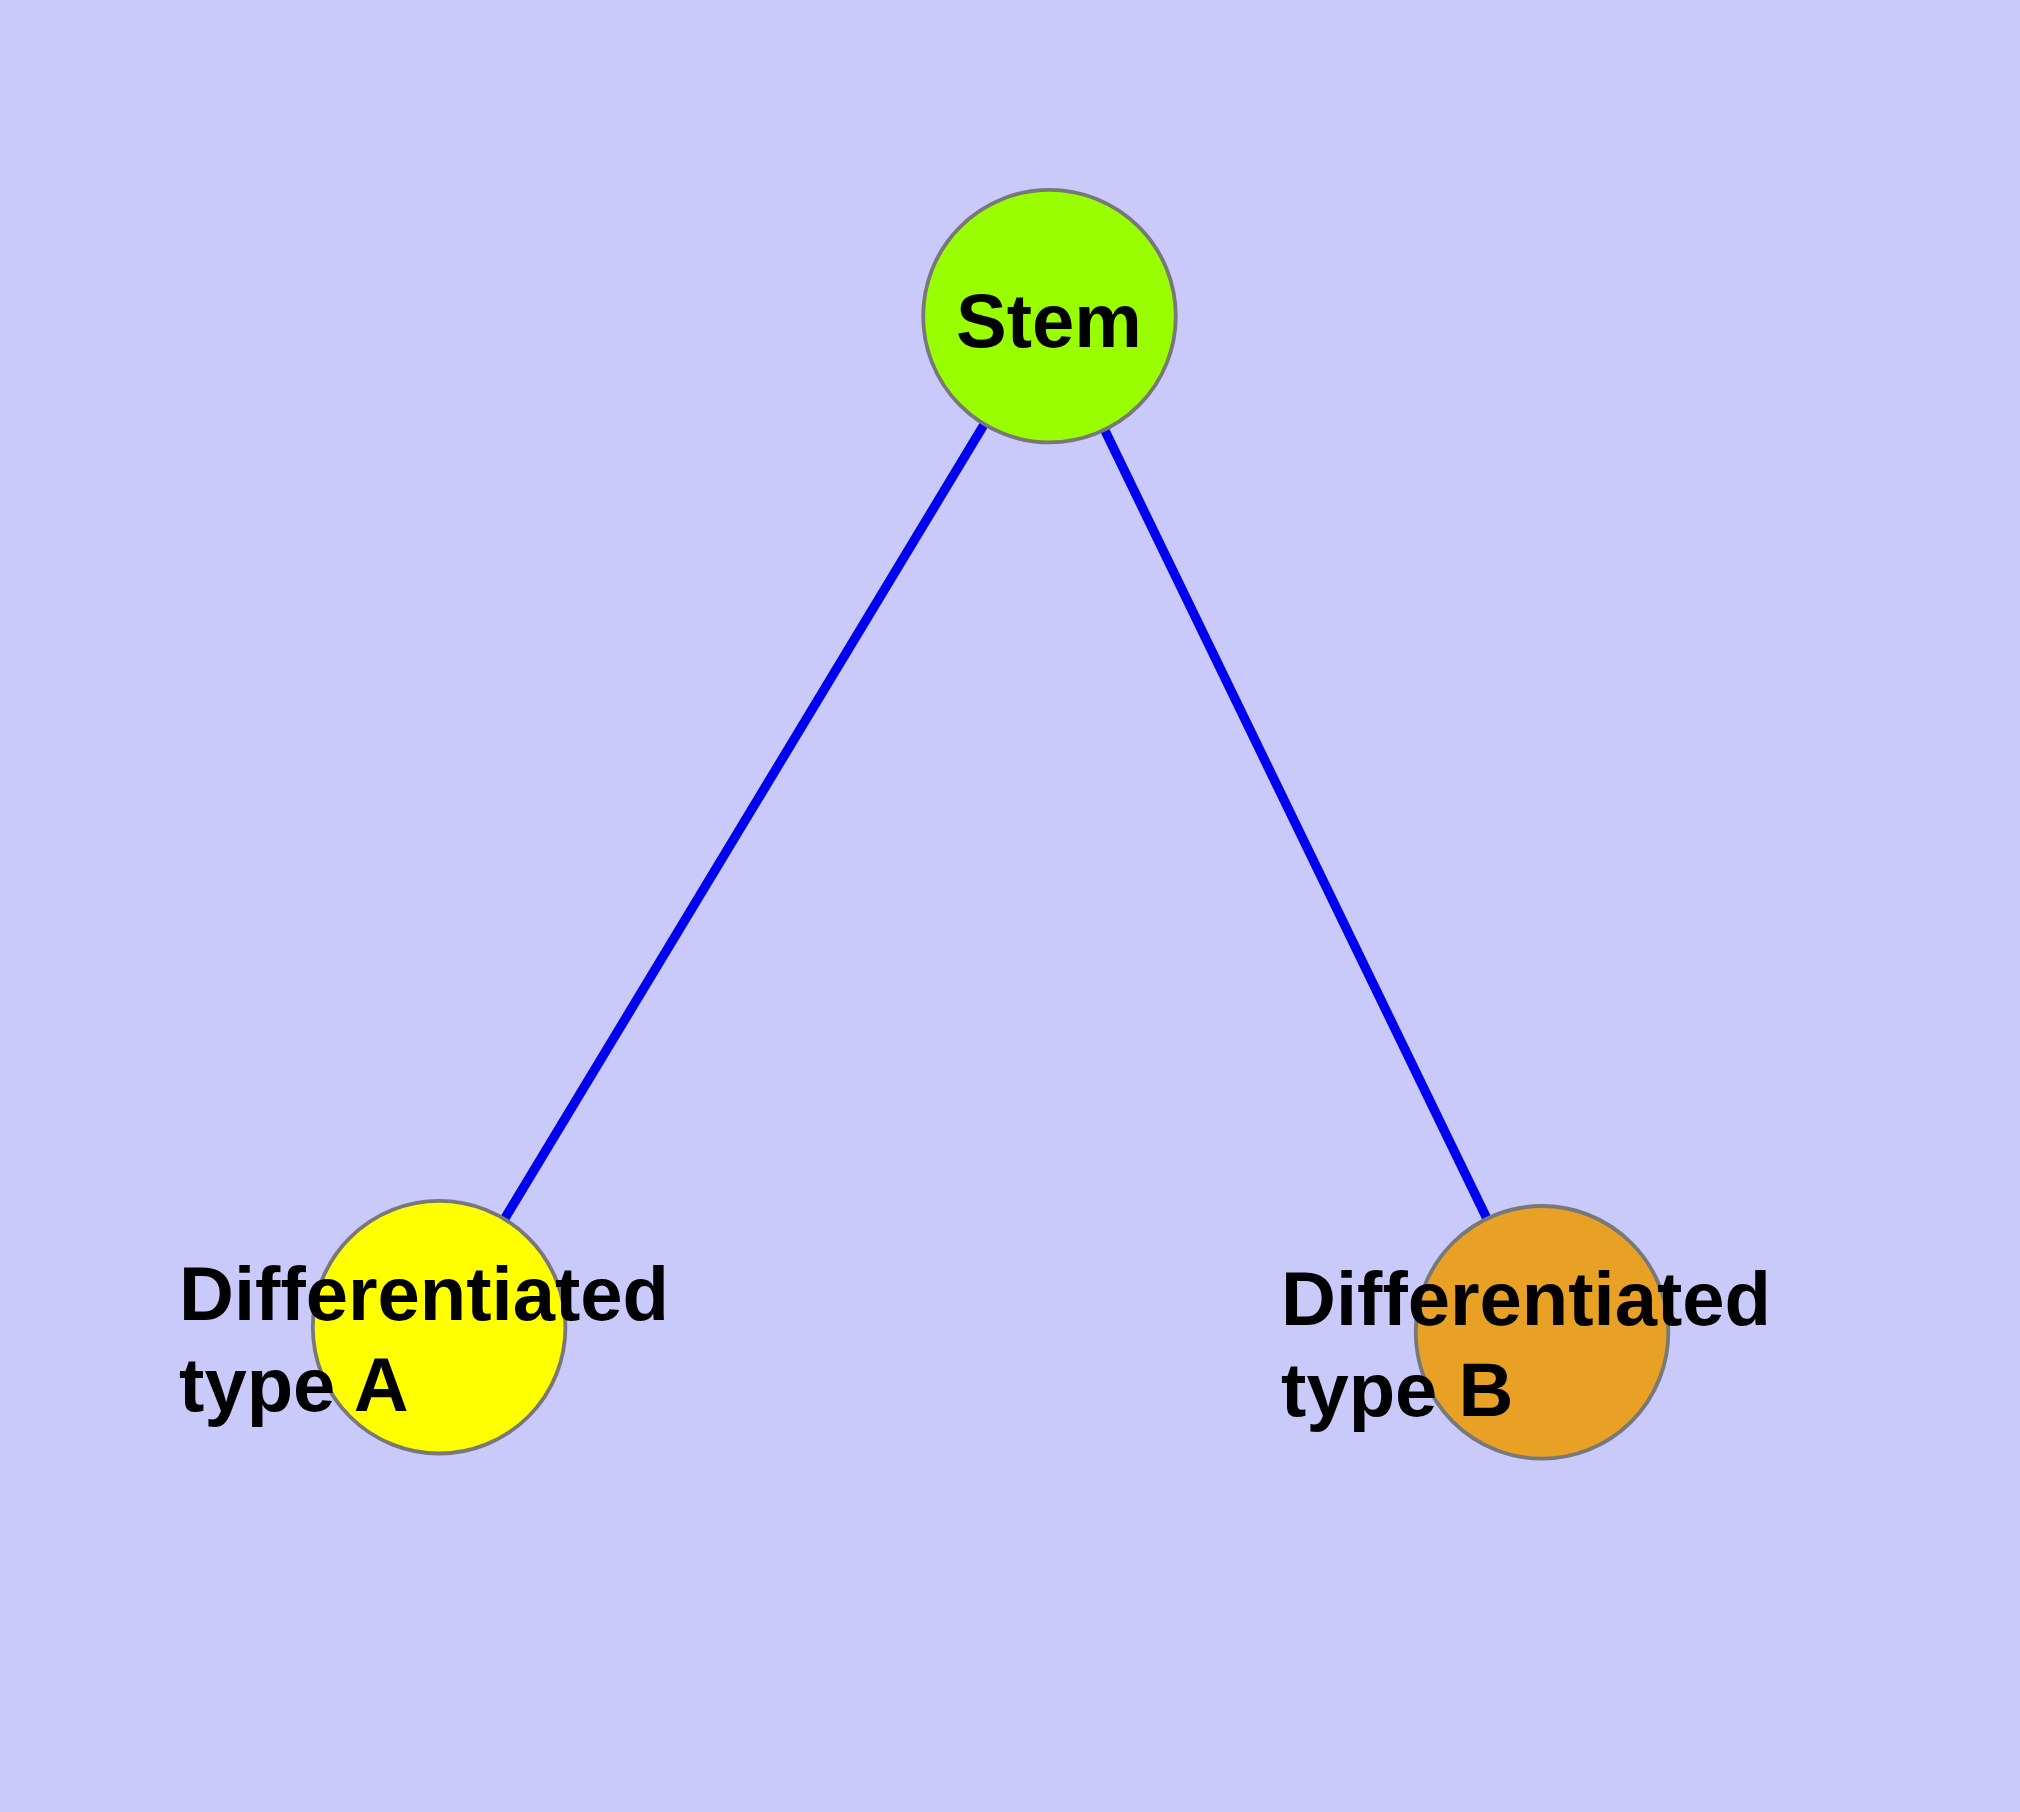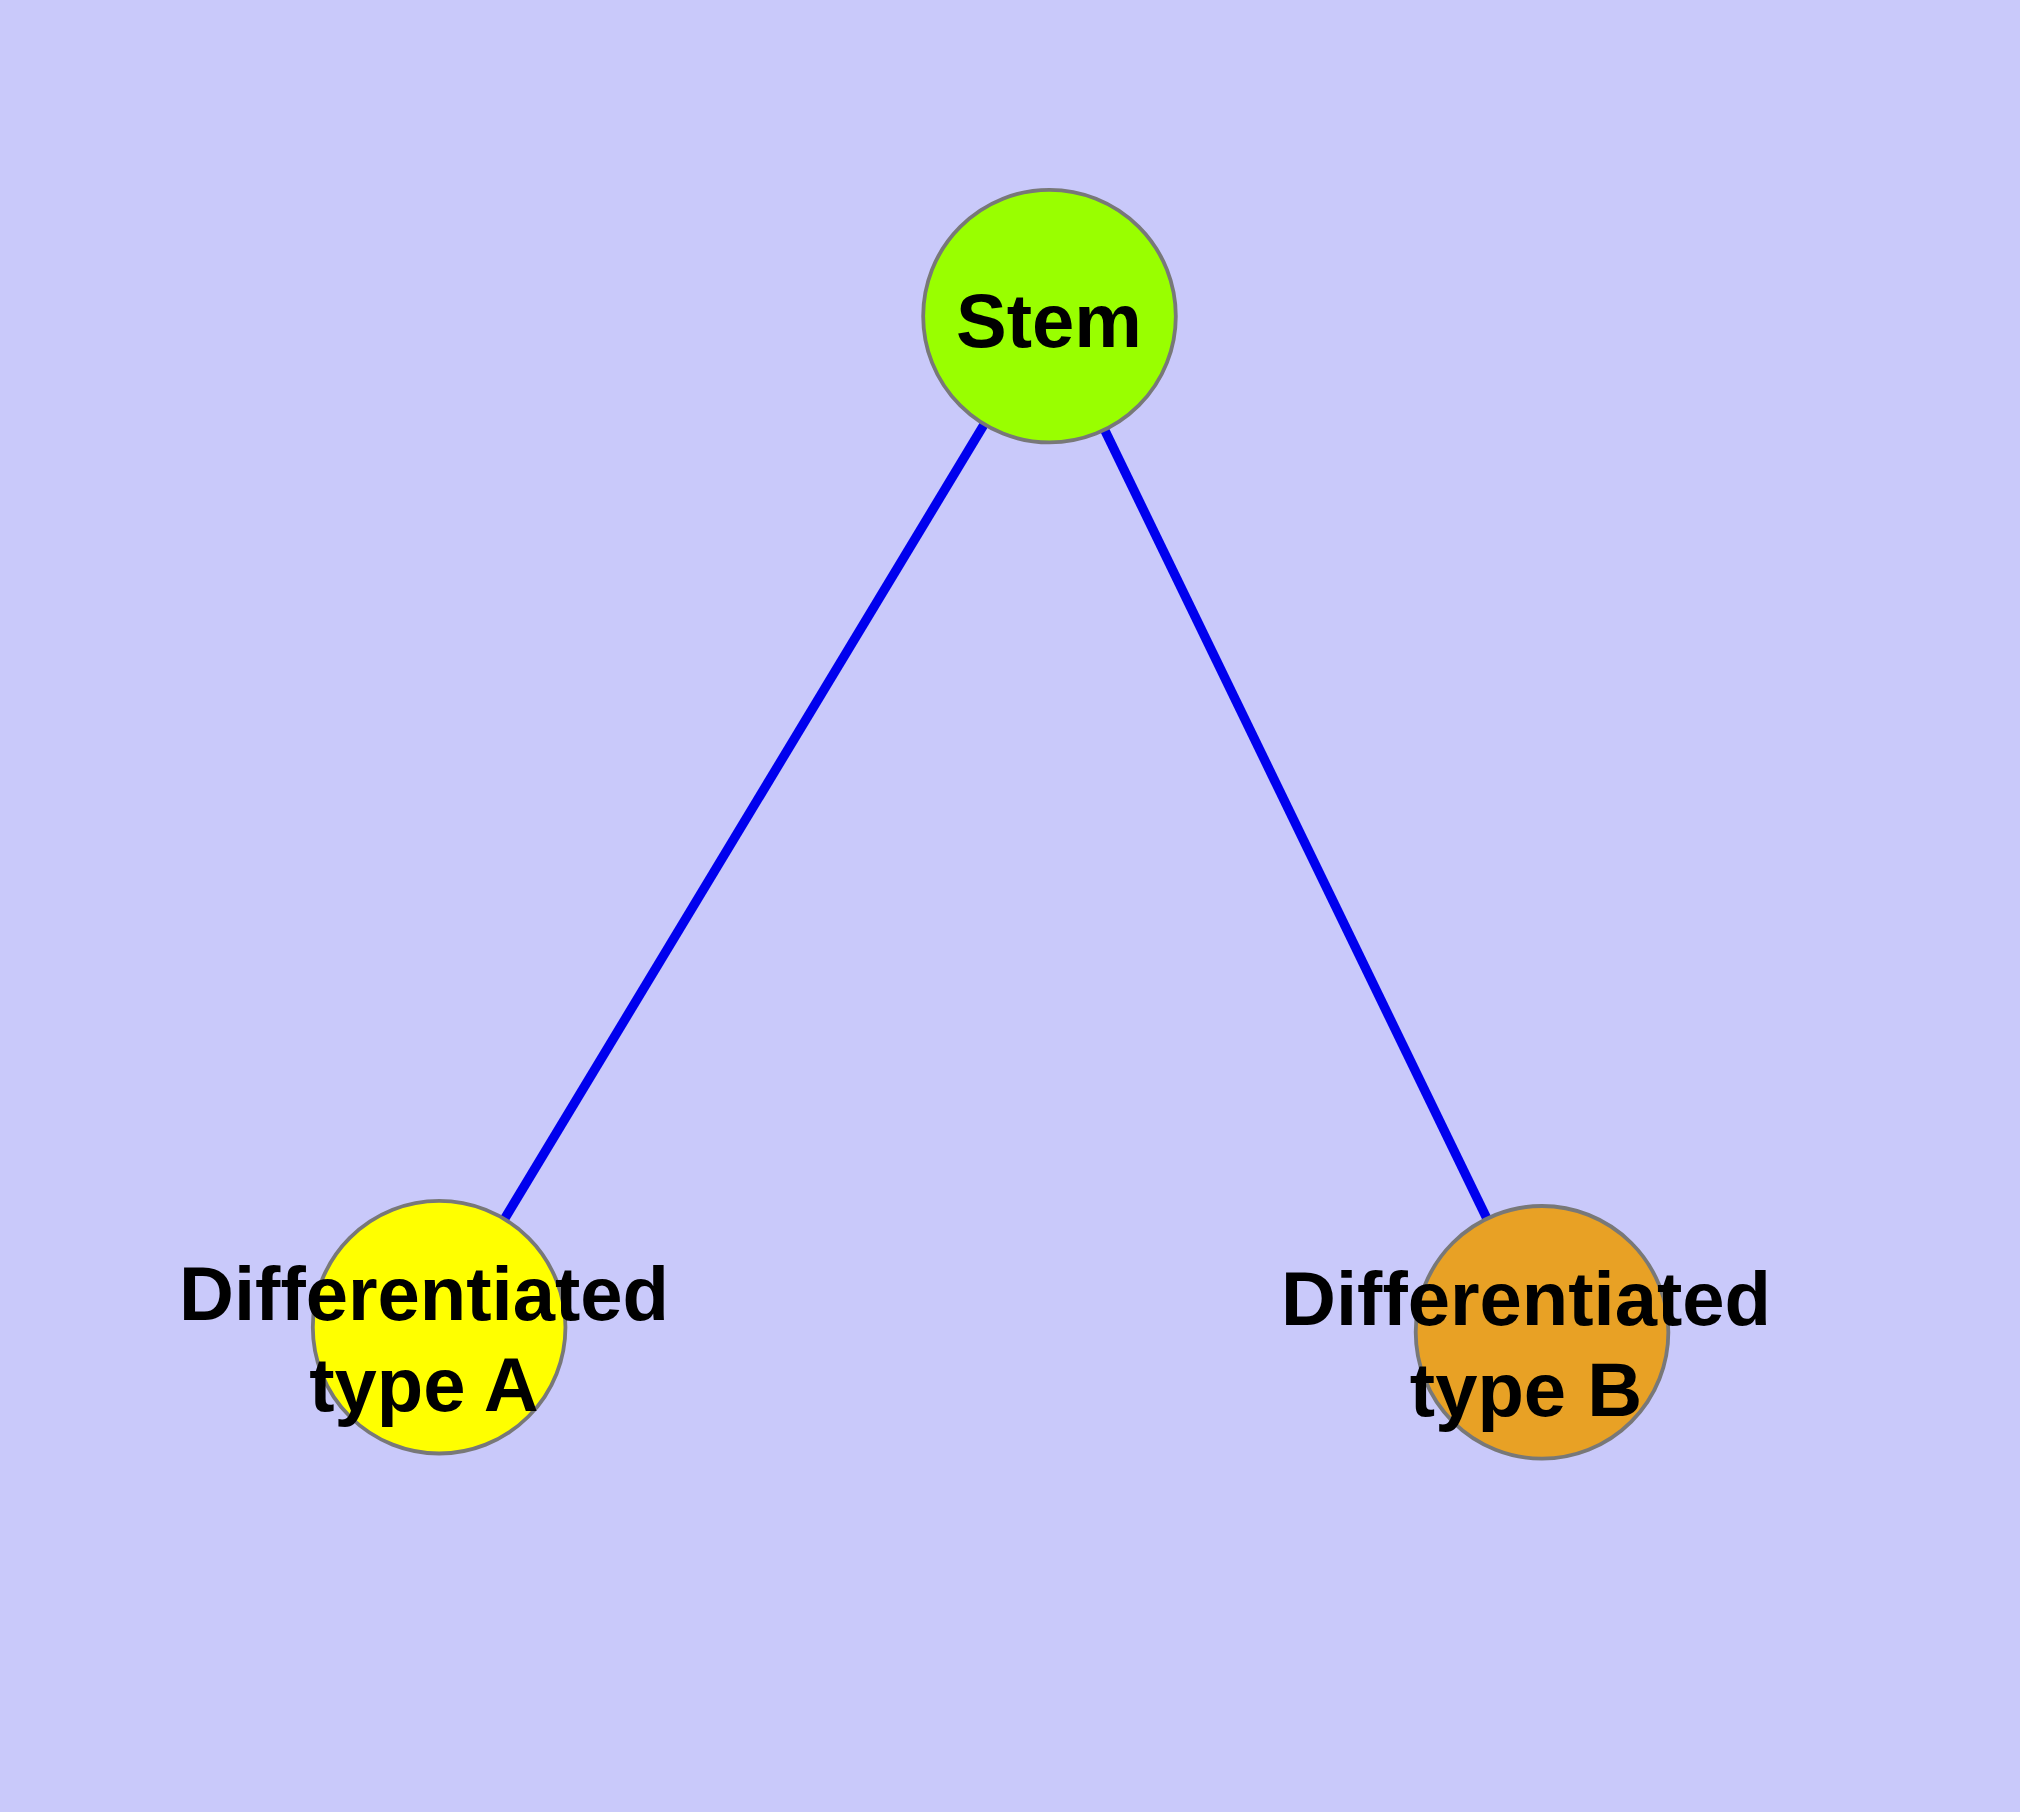--- a/index.html
+++ b/index.html
@@ -33,21 +33,20 @@
     stroke: #787878;
     stroke-width: 4.5px;
   }
   .node-label {
     position: absolute;
     transform: translate(-50%, -50%);
     color: #000000;
     font-weight: bold;
     font-size: 76px;
     line-height: 1.2;
-    text-align: center;
     white-space: pre-line;
     letter-spacing: 0px;
   }
   .label-stem   { left: 1049px; top: 321px;  }
   .label-type-a { left: 424px;  top: 1339px; }
   .label-type-b { left: 1526px; top: 1344px; }
 </style>
 </head>
 <body>
 

